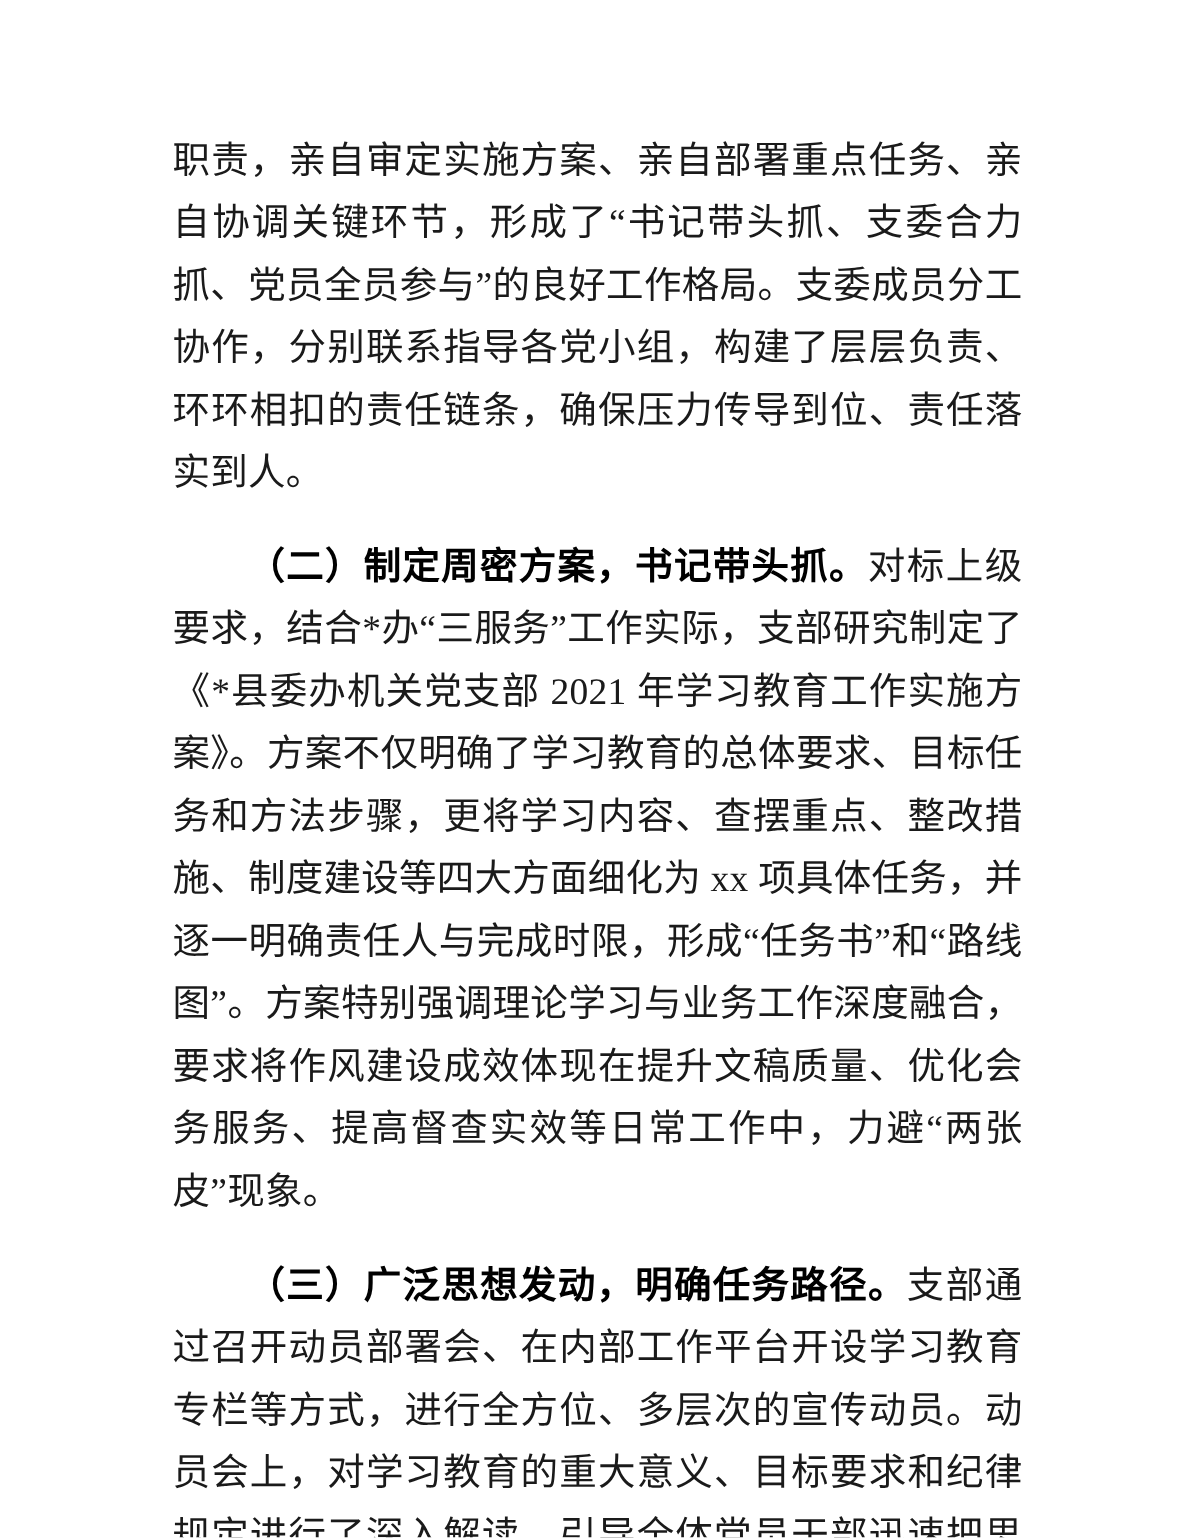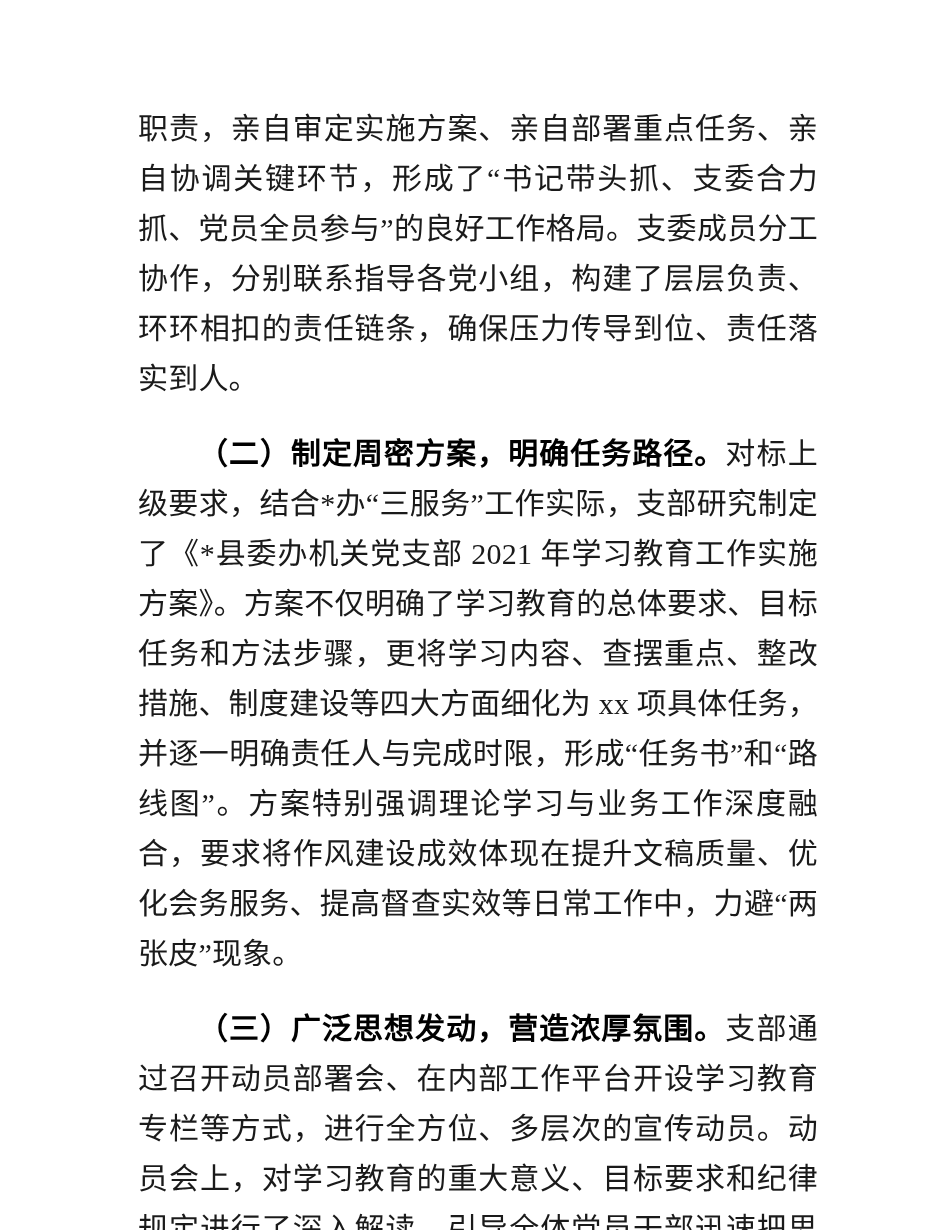--- a/index.html
+++ b/index.html
@@ -54,21 +54,21 @@
 <body>
 
 <div class="page">
   <div class="text-column">
 
     <p class="para continued">
       <span class="body">职责，亲自审定实施方案、亲自部署重点任务、亲自协调关键环节，形成了“书记带头抓、支委合力抓、党员全员参与”的良好工作格局。支委成员分工协作，分别联系指导各党小组，构建了层层负责、环环相扣的责任链条，确保压力传导到位、责任落实到人。</span>
     </p>
 
     <p class="para">
-      <span class="lead">（二）制定周密方案，明确任务路径。</span><span class="body">对标上级要求，结合*办“三服务”工作实际，支部研究制定了《*县委办机关党支部 2021 年学习教育工作实施方案》。方案不仅明确了学习教育的总体要求、目标任务和方法步骤，更将学习内容、查摆重点、整改措施、制度建设等四大方面细化为 xx 项具体任务，并逐一明确责任人与完成时限，形成“任务书”和“路线图”。方案特别强调理论学习与业务工作深度融合，要求将作风建设成效体现在提升文稿质量、优化会务服务、提高督查实效等日常工作中，力避“两张皮”现象。</span>
+      <span class="lead">（二）制定周密方案，书记带头抓。</span><span class="body">对标上级要求，结合*办“三服务”工作实际，支部研究制定了《*县委办机关党支部 2021 年学习教育工作实施方案》。方案不仅明确了学习教育的总体要求、目标任务和方法步骤，更将学习内容、查摆重点、整改措施、制度建设等四大方面细化为 xx 项具体任务，并逐一明确责任人与完成时限，形成“任务书”和“路线图”。方案特别强调理论学习与业务工作深度融合，要求将作风建设成效体现在提升文稿质量、优化会务服务、提高督查实效等日常工作中，力避“两张皮”现象。</span>
     </p>
 
     <p class="para">
-      <span class="lead">（三）广泛思想发动，营造浓厚氛围。</span><span class="body">支部通过召开动员部署会、在内部工作平台开设学习教育专栏等方式，进行全方位、多层次的宣传动员。动员会上，对学习教育的重大意义、目标要求和纪律规定进行了深入解读，引导全体党员干部迅速把思想和行动统一到县委的决策部署上来。据统计，学习教育</span>
+      <span class="lead">（三）广泛思想发动，明确任务路径。</span><span class="body">支部通过召开动员部署会、在内部工作平台开设学习教育专栏等方式，进行全方位、多层次的宣传动员。动员会上，对学习教育的重大意义、目标要求和纪律规定进行了深入解读，引导全体党员干部迅速把思想和行动统一到县委的决策部署上来。据统计，学习教育</span>
     </p>
 
   </div>
 </div>
 
 </body></html>

